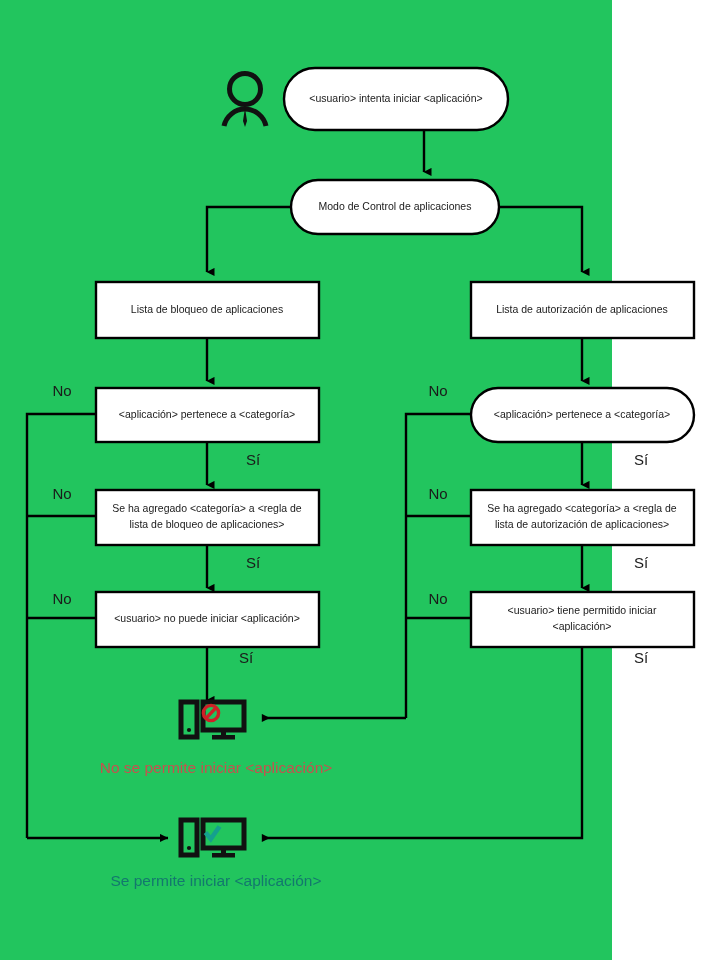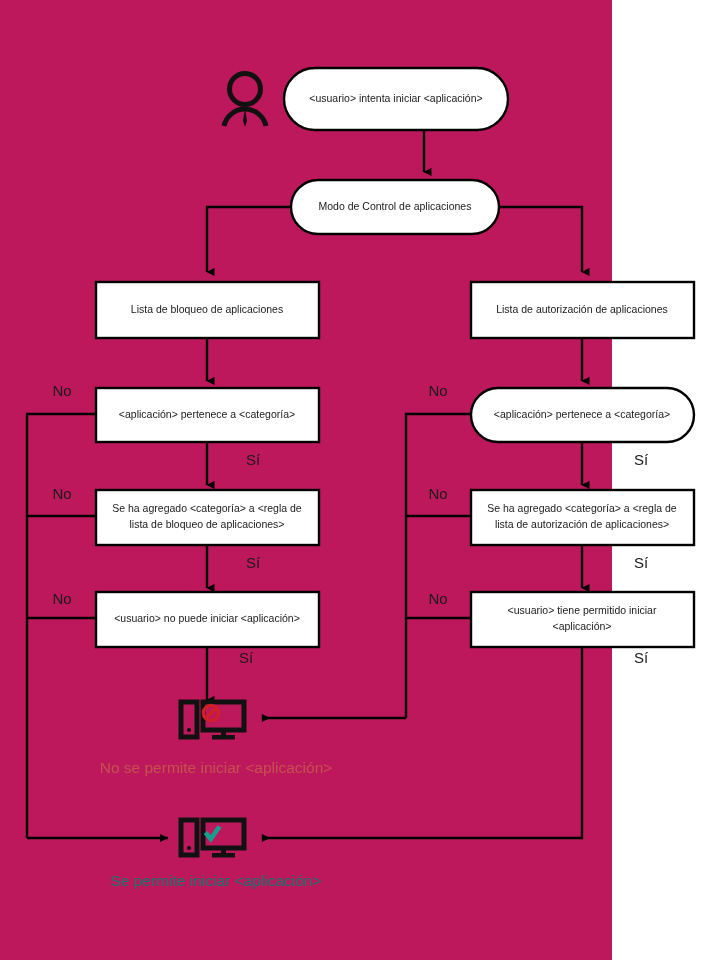--- a/index.html
+++ b/index.html
@@ -10,21 +10,21 @@
   body {
     width: 720px;
     height: 960px;
     overflow: hidden;
     font-family: "Liberation Sans", sans-serif;
   }
   #diagram-root {
     position: relative;
     width: 612px;
     height: 960px;
-    background: #be185d;
+    background: #22c55e;
   }
   svg.flow {
     display: block;
     width: 720px;
     height: 960px;
   }
   .node-shape {
     fill: #ffffff;
     stroke: #000000;
     stroke-width: 2.4;

